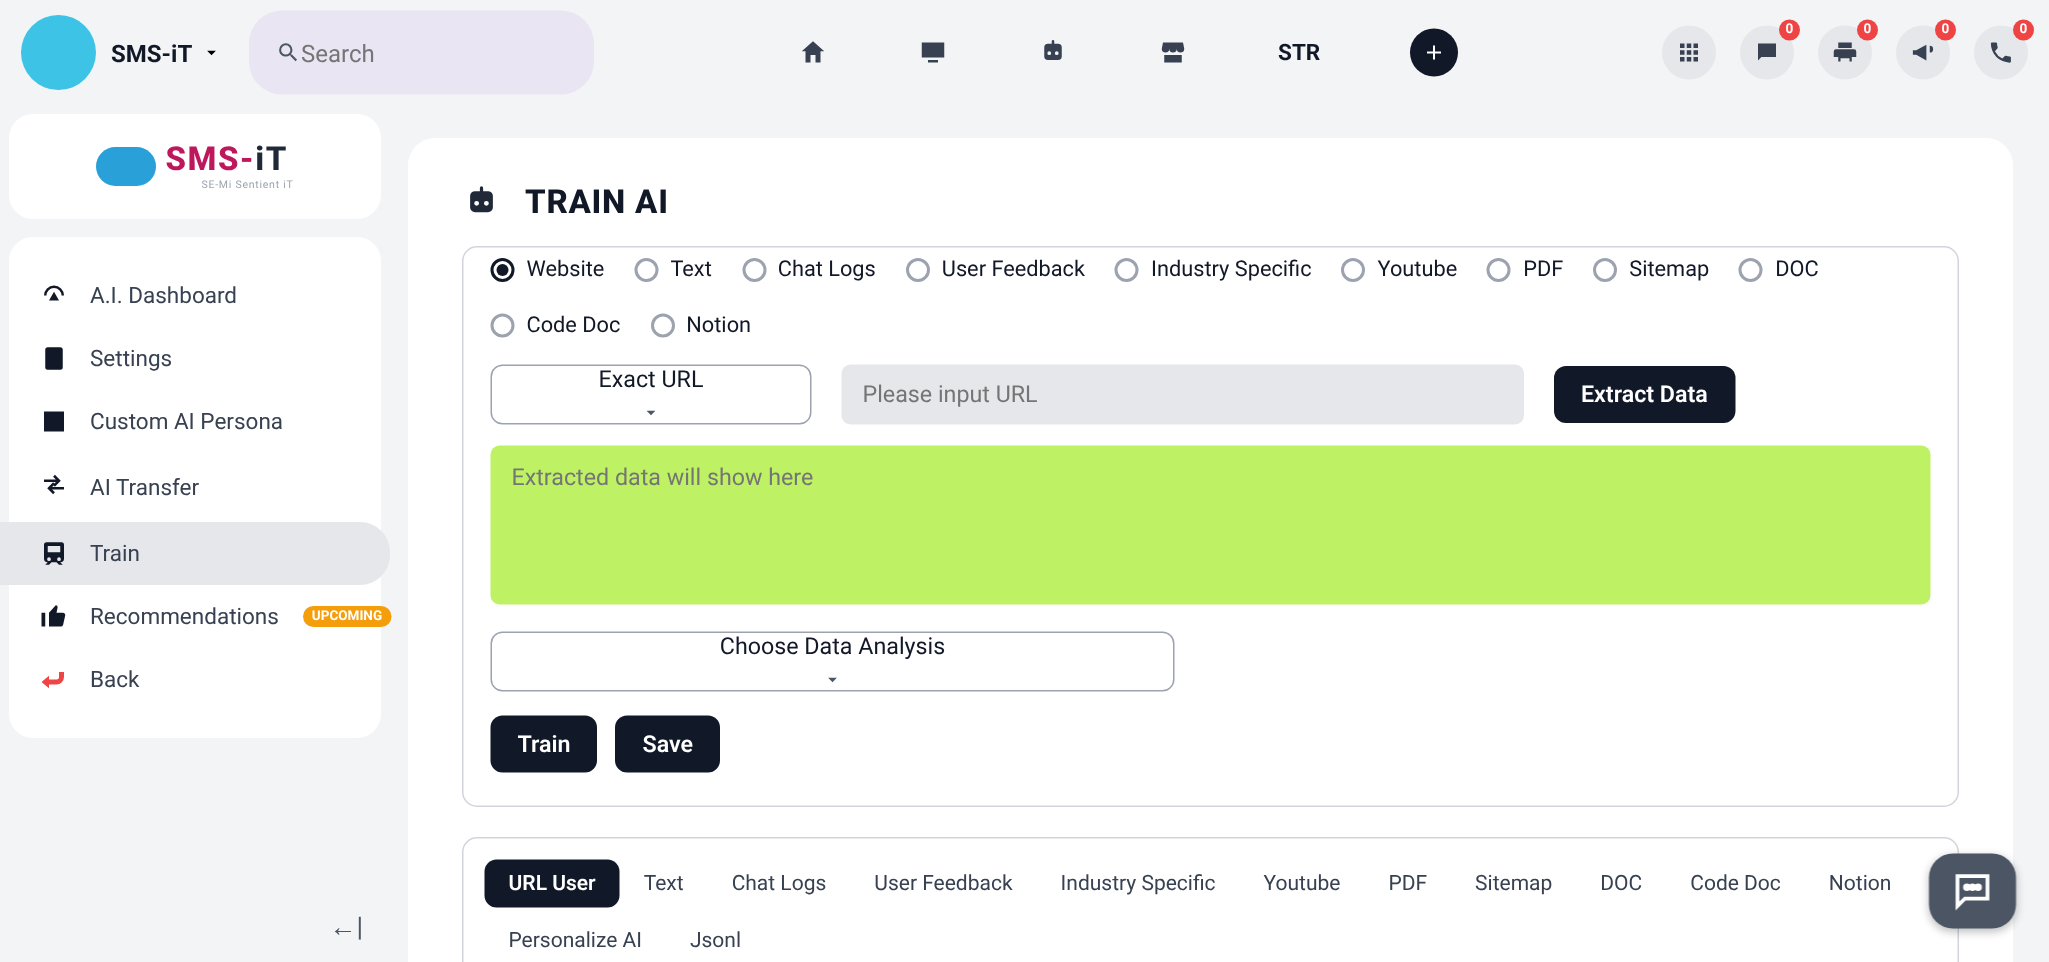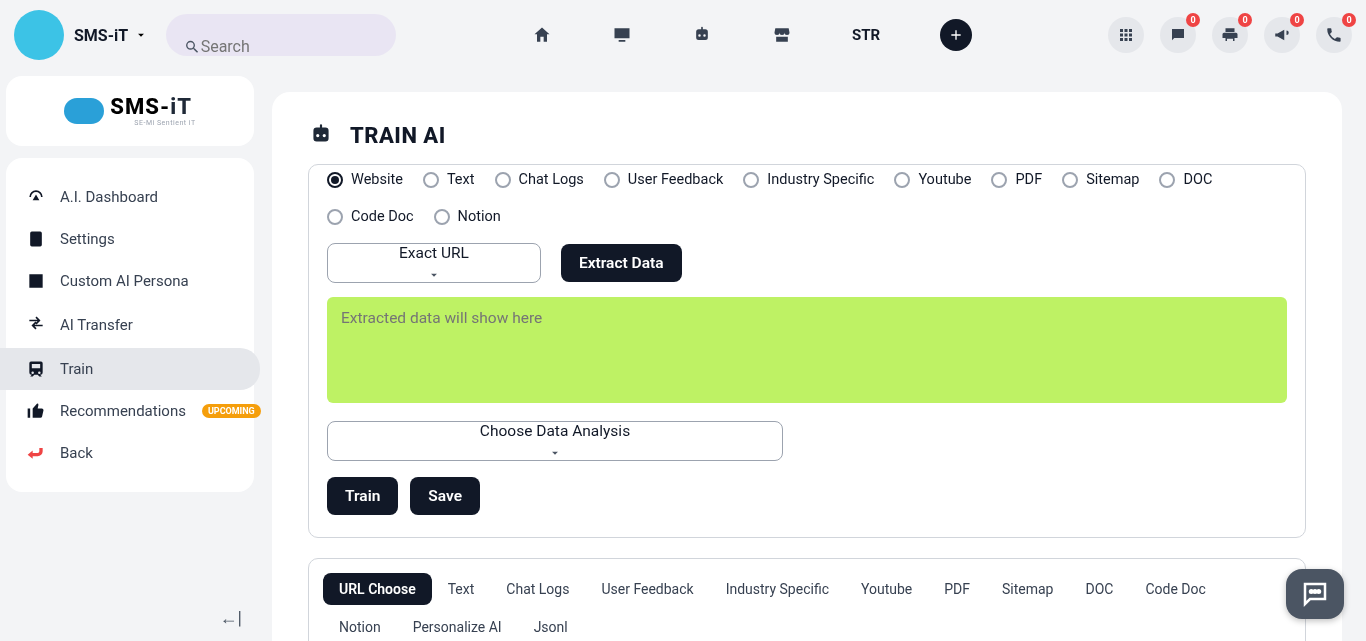--- a/index.html
+++ b/index.html
@@ -3,42 +3,42 @@
 <meta charset="utf-8">
 <style>
   * { box-sizing: border-box; margin: 0; padding: 0; font-family: -apple-system, BlinkMacSystemFont, "Segoe UI", Roboto, Arial, sans-serif; }
   body { background: #f3f4f6; width: 1366px; height: 641px; overflow: hidden; color: #111827; }
 
   
   .header { height: 70px; background: #f3f4f6; display: flex; align-items: center; padding: 0 14px; gap: 10px; }
   .avatar { width: 50px; height: 50px; border-radius: 50%; background: #3cc3e6; }
   .brand-toggle { font-weight: 700; font-size: 16px; display: flex; align-items: center; gap: 6px; cursor: pointer; }
   .brand-toggle svg { width: 14px; height: 14px; }
-  .search-wrap { background: #e9e5f3; height: 42px; border-radius: 22px; display: flex; align-items: flex-end; padding: 0 18px; width: 230px; margin-left: 8px; }
+  .search-wrap { background: #e9e5f3; height: 56px; border-radius: 22px; display: flex; align-items: center; padding: 0 18px; width: 230px; margin-left: 8px; }
   .search-wrap svg { width: 18px; height: 18px; fill: #4b5563; }
   .search-wrap input { border: none; background: transparent; outline: none; font-size: 16px; color: #6b7280; width: 100%; }
   .header-center { flex: 1; display: flex; justify-content: center; gap: 60px; align-items: center; }
   .header-ico { width: 20px; height: 20px; fill: #374151; cursor: pointer; }
   .str { font-weight: 700; font-size: 15px; cursor: pointer; }
   .plus-circle { width: 32px; height: 32px; border-radius: 50%; background: #111827; display: flex; align-items: center; justify-content: center; cursor: pointer; }
   .plus-circle svg { width: 16px; height: 16px; fill: #fff; }
   .header-right { display: flex; align-items: center; gap: 16px; }
   .soft-circle { width: 36px; height: 36px; border-radius: 50%; background: #e5e7eb; display: flex; align-items: center; justify-content: center; position: relative; cursor: pointer; }
   .soft-circle svg { width: 18px; height: 18px; fill: #374151; }
   .badge { position: absolute; top: -4px; right: -4px; background: #ef4444; color: #fff; font-size: 9px; font-weight: 700; min-width: 14px; height: 14px; border-radius: 7px; display: flex; align-items: center; justify-content: center; padding: 0 3px; }
 
   
   .layout { display: flex; height: calc(641px - 70px); }
   .side-col { width: 260px; padding: 0 6px; position: relative; }
   .logo-card { background: #fff; border-radius: 16px; display: flex; align-items: center; justify-content: center; height: 70px; margin-top: 6px; }
   .logo { display: flex; align-items: center; gap: 6px; }
   .logo-cloud { width: 40px; height: 26px; background: #2aa0d8; border-radius: 14px 14px 14px 14px / 14px 14px 14px 14px; position: relative; }
   .logo-text { display: flex; flex-direction: column; line-height: 1; }
   .logo-main { font-size: 22px; font-weight: 800; letter-spacing: 1px; }
-  .logo-main .blue { color: #000000; }
+  .logo-main .blue { color: #be185d; }
   .logo-main .dark { color: #1f2937; text-align: center; }
   .logo-sub { font-size: 7px; color: #9ca3af; letter-spacing: 0.5px; margin-top: 2px; margin-left: 24px; }
 
   .nav-card { background: #fff; border-radius: 16px; margin-top: 12px; padding: 18px 0; position: relative; }
   .nav-item { display: flex; align-items: center; gap: 14px; padding: 11px 20px; font-size: 15px; color: #374151; cursor: pointer; position: relative; }
   .nav-item.active { background: #e5e7eb; border-radius: 0; margin: 0 -6px; padding-left: 26px; padding-right: 26px;}
   .nav-card { overflow: visible; }
   .nav-item.active { border-top-right-radius: 20px; border-bottom-right-radius: 20px; }
   .nav-item svg { width: 20px; height: 20px; fill: #111827; flex-shrink: 0; }
   .nav-item .swap svg { fill: none; stroke: #111827; stroke-width: 2; }
@@ -274,40 +274,41 @@
             </label>
         </div>
 
         <div class="row2">
           <div class="select small">
             <span>Exact URL</span>
             <svg viewBox="0 0 24 24">
                 <path d="M7 10l5 5 5-5z"></path>
               </svg>
           </div>
+          <input class="url-input" type="text" placeholder="Please input URL" style="">
           <button class="btn-dark">Extract Data</button>
         </div>
 
         <textarea class="textarea" placeholder="Extracted data will show here" style=""></textarea>
 
         <div class="select wide">
           <span>Choose Data Analysis</span>
           <svg viewBox="0 0 24 24">
               <path d="M7 10l5 5 5-5z"></path>
             </svg>
         </div>
 
         <div class="btn-row">
           <button class="btn-dark">Train</button>
           <button class="btn-dark">Save</button>
         </div>
       </div>
 
       <div class="tabs-box">
-        <div class="tab active">URL Choose</div>
+        <div class="tab active">URL User</div>
         <div class="tab">Text</div>
         <div class="tab">Chat Logs</div>
         <div class="tab">User Feedback</div>
         <div class="tab">Industry Specific</div>
         <div class="tab">Youtube</div>
         <div class="tab">PDF</div>
         <div class="tab">Sitemap</div>
         <div class="tab">DOC</div>
         <div class="tab">Code Doc</div>
         <div class="tab">Notion</div>

